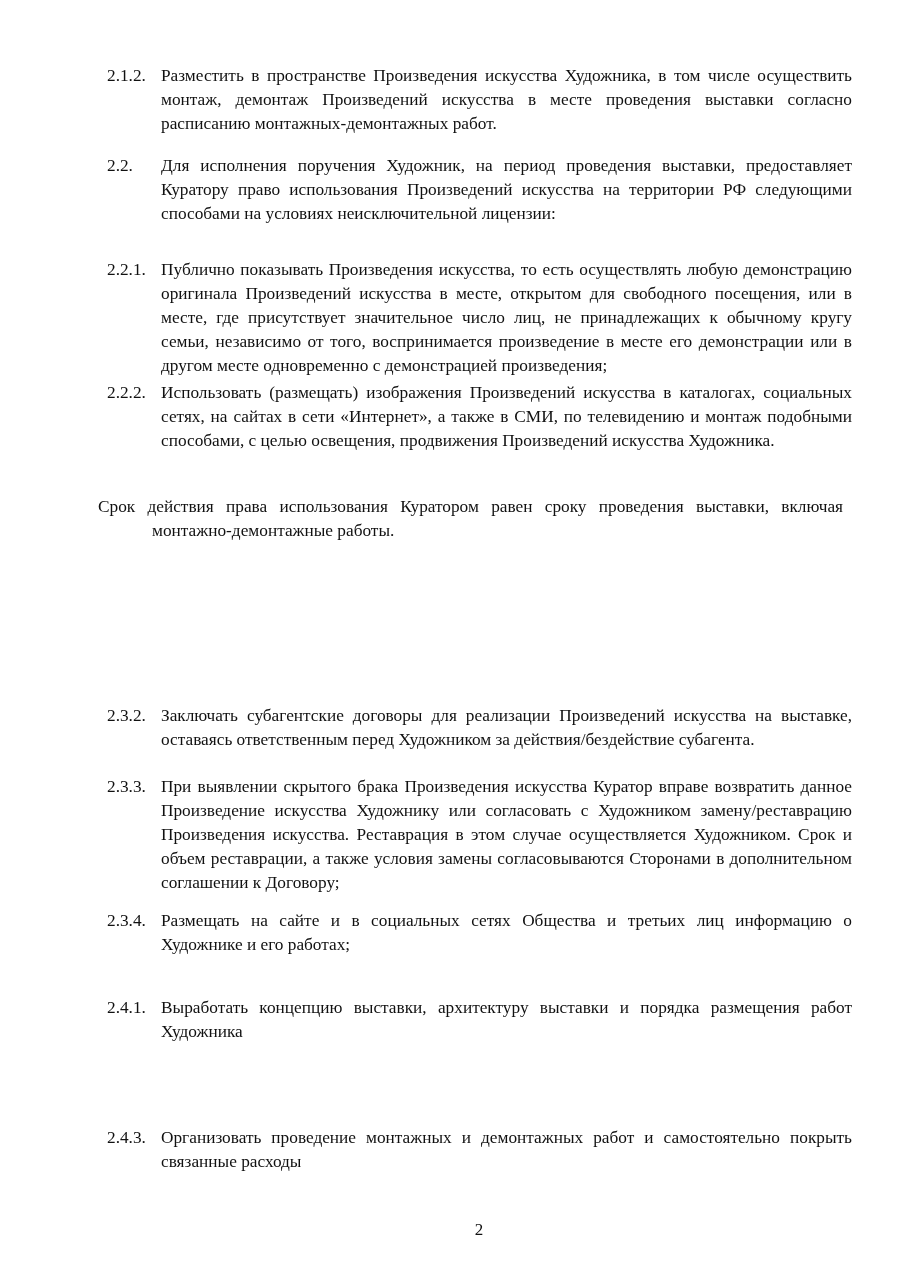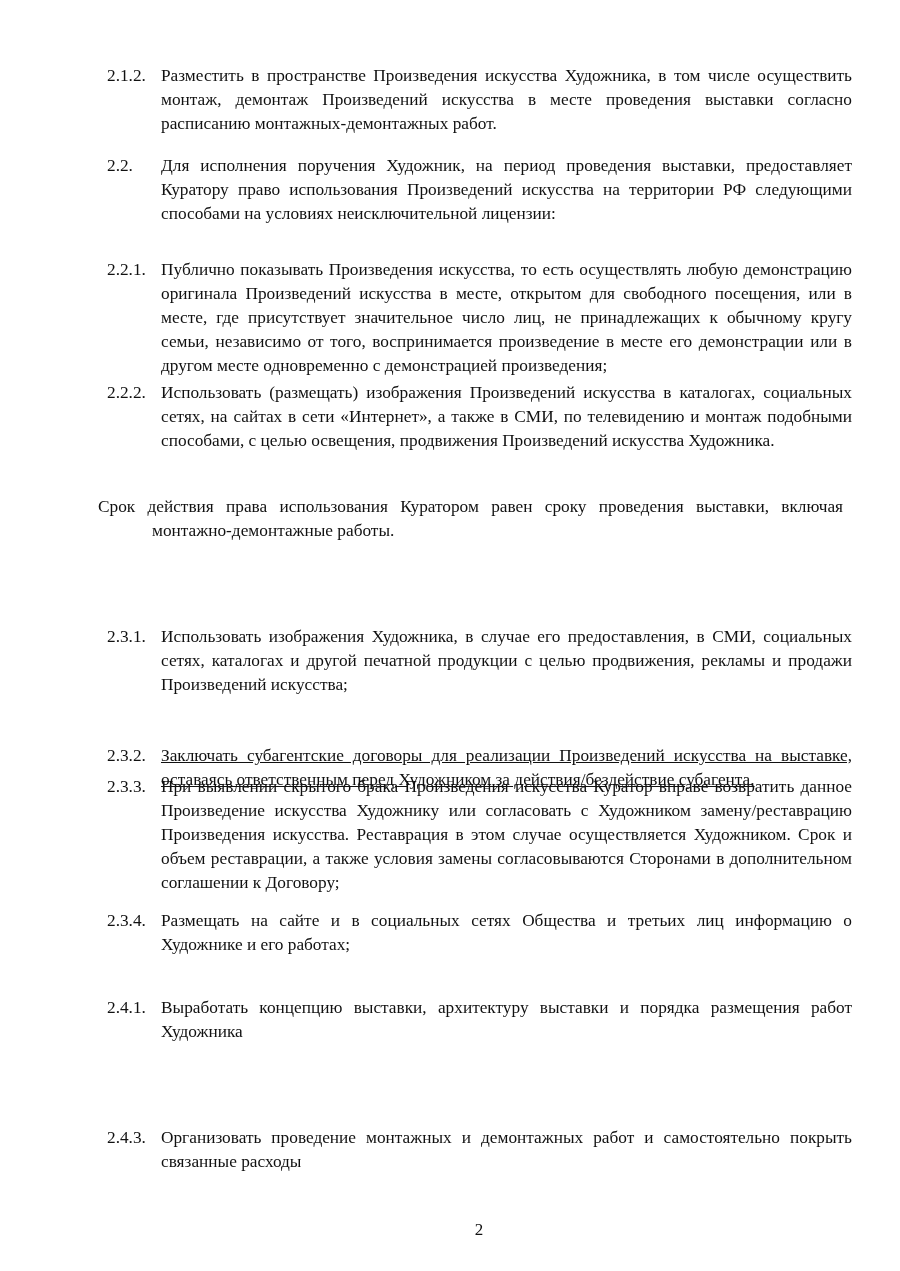--- a/index.html
+++ b/index.html
@@ -79,26 +79,22 @@
   </div>
 
   <div class="clause" style="top:381px;">
     <span class="num">2.2.2.</span>
     <div class="text">Использовать (размещать) изображения Произведений искусства в каталогах, социальных сетях, на сайтах в сети «Интернет», а также в СМИ, по телевидению и монтаж подобными способами, с целью освещения, продвижения Произведений искусства Художника.</div>
   </div>
 
   <div class="hanging-wrap" style="top:495px;">Срок действия права использования Куратором равен сроку проведения выставки, включая монтажно-демонтажные работы.</div>
 
 
-  <div class="clause" style="top:625px;">
-    <span class="num">2.3.1.</span>
-    <div class="text">Использовать изображения Художника, в случае его предоставления, в СМИ, социальных сетях, каталогах и другой печатной продукции с целью продвижения, рекламы и продажи Произведений искусства;</div>
-  </div>
 
-  <div class="clause" style="top:744px;text-decoration:underline;">
+  <div class="clause" style="top:704px;">
     <span class="num">2.3.2.</span>
     <div class="text">Заключать субагентские договоры для реализации Произведений искусства на выставке, оставаясь ответственным перед Художником за действия/бездействие субагента.</div>
   </div>
 
   <div class="clause" style="top:775px;">
     <span class="num">2.3.3.</span>
     <div class="text">При выявлении скрытого брака Произведения искусства Куратор вправе возвратить данное Произведение искусства Художнику или согласовать с Художником замену/реставрацию Произведения искусства. Реставрация в этом случае осуществляется Художником. Срок и объем реставрации, а также условия замены согласовываются Сторонами в дополнительном соглашении к Договору;</div>
   </div>
 
   <div class="clause" style="top:909px;">

